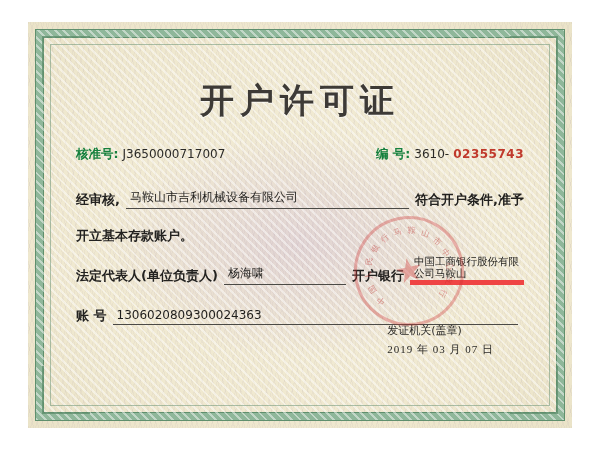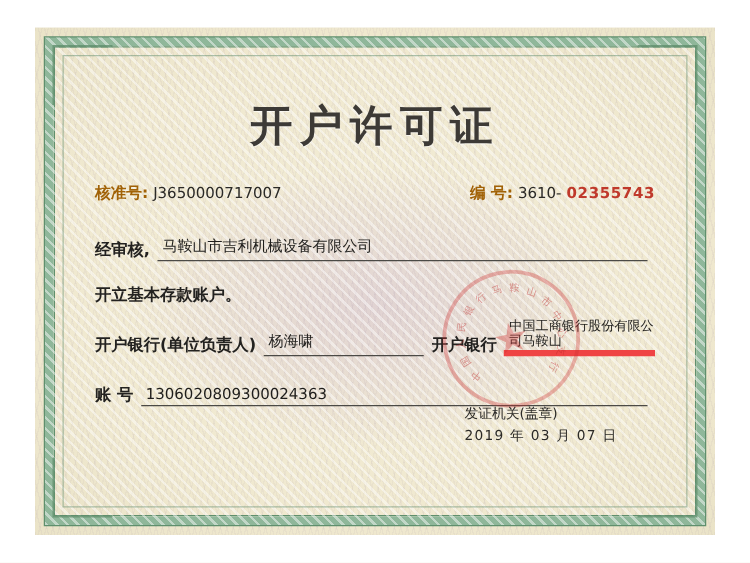--- a/index.html
+++ b/index.html
@@ -85,21 +85,21 @@
     align-items: flex-end;
     font-size: 12px;
     color: #2e2c29;
     font-family: "DejaVu Sans", sans-serif;
   }
   .row-serial {
     margin-top: 22px;
     justify-content: space-between;
     padding: 0 14px 0 14px;
   }
-  .lbl { font-size: 12.5px; font-weight: bold; color: #a16207; white-space: nowrap; }
+  .lbl { font-size: 12.5px; font-weight: bold; color: #15803d; white-space: nowrap; }
   .val { font-size: 12px; color: #2b2a27; margin-left: 4px; white-space: nowrap; }
   .val.red { color: #c0392b; font-weight: bold; letter-spacing: .5px; }
 
   .line-block { margin-top: 20px; padding: 0 14px; }
   .line {
     display: flex;
     align-items: flex-end;
     min-height: 26px;
     margin-bottom: 10px;
   }
@@ -159,21 +159,21 @@
   }
   .issuer {
     position: absolute;
     right: 44px;
     bottom: 40px;
     text-align: left;
     font-size: 11px;
     color: #2b2a27;
     line-height: 18px;
   }
-  .issuer .d { letter-spacing: 1px; }
+  .issuer .d { letter-spacing: 1px; font-family: Liberation Serif, serif; }
 </style>
 </head>
 <body>
 
 <div id="cert-wrap">
   <div class="bg-tint"></div>
   <div class="bg-lines"></div>
   <div class="frame-outer"></div>
   <div class="frame-inner"></div>
   <div class="corner tl"></div>
@@ -192,28 +192,29 @@
       <div>
         <span class="lbl">编 号:</span><span class="val">3610-</span><span class="val red">02355743</span>
       </div>
     </div>
 
     <div class="line-block">
 
       <div class="line">
         <span class="strong">经审核,</span>
         <span class="fill">马鞍山市吉利机械设备有限公司</span>
+        <span class="strong">符合开户条件,准予</span>
       </div>
 
       <div class="line">
         <span class="strong">开立基本存款账户。</span>
       </div>
 
       <div class="line">
-        <span class="strong">开户银行(单位负责人)</span>
+        <span class="strong">法定代表人(单位负责人)</span>
         <span class="fill">杨海啸</span>
         <span class="strong">开户银行</span>
         <span class="bank-wrap">
           <div>中国工商银行股份有限公司马鞍山</div>
         </span>
       </div>
 
       <div class="line" style="margin-top:14px;justify-content:flex-end;">
         <span class="strong">账 号</span>
         <span class="fill">1306020809300024363</span>

